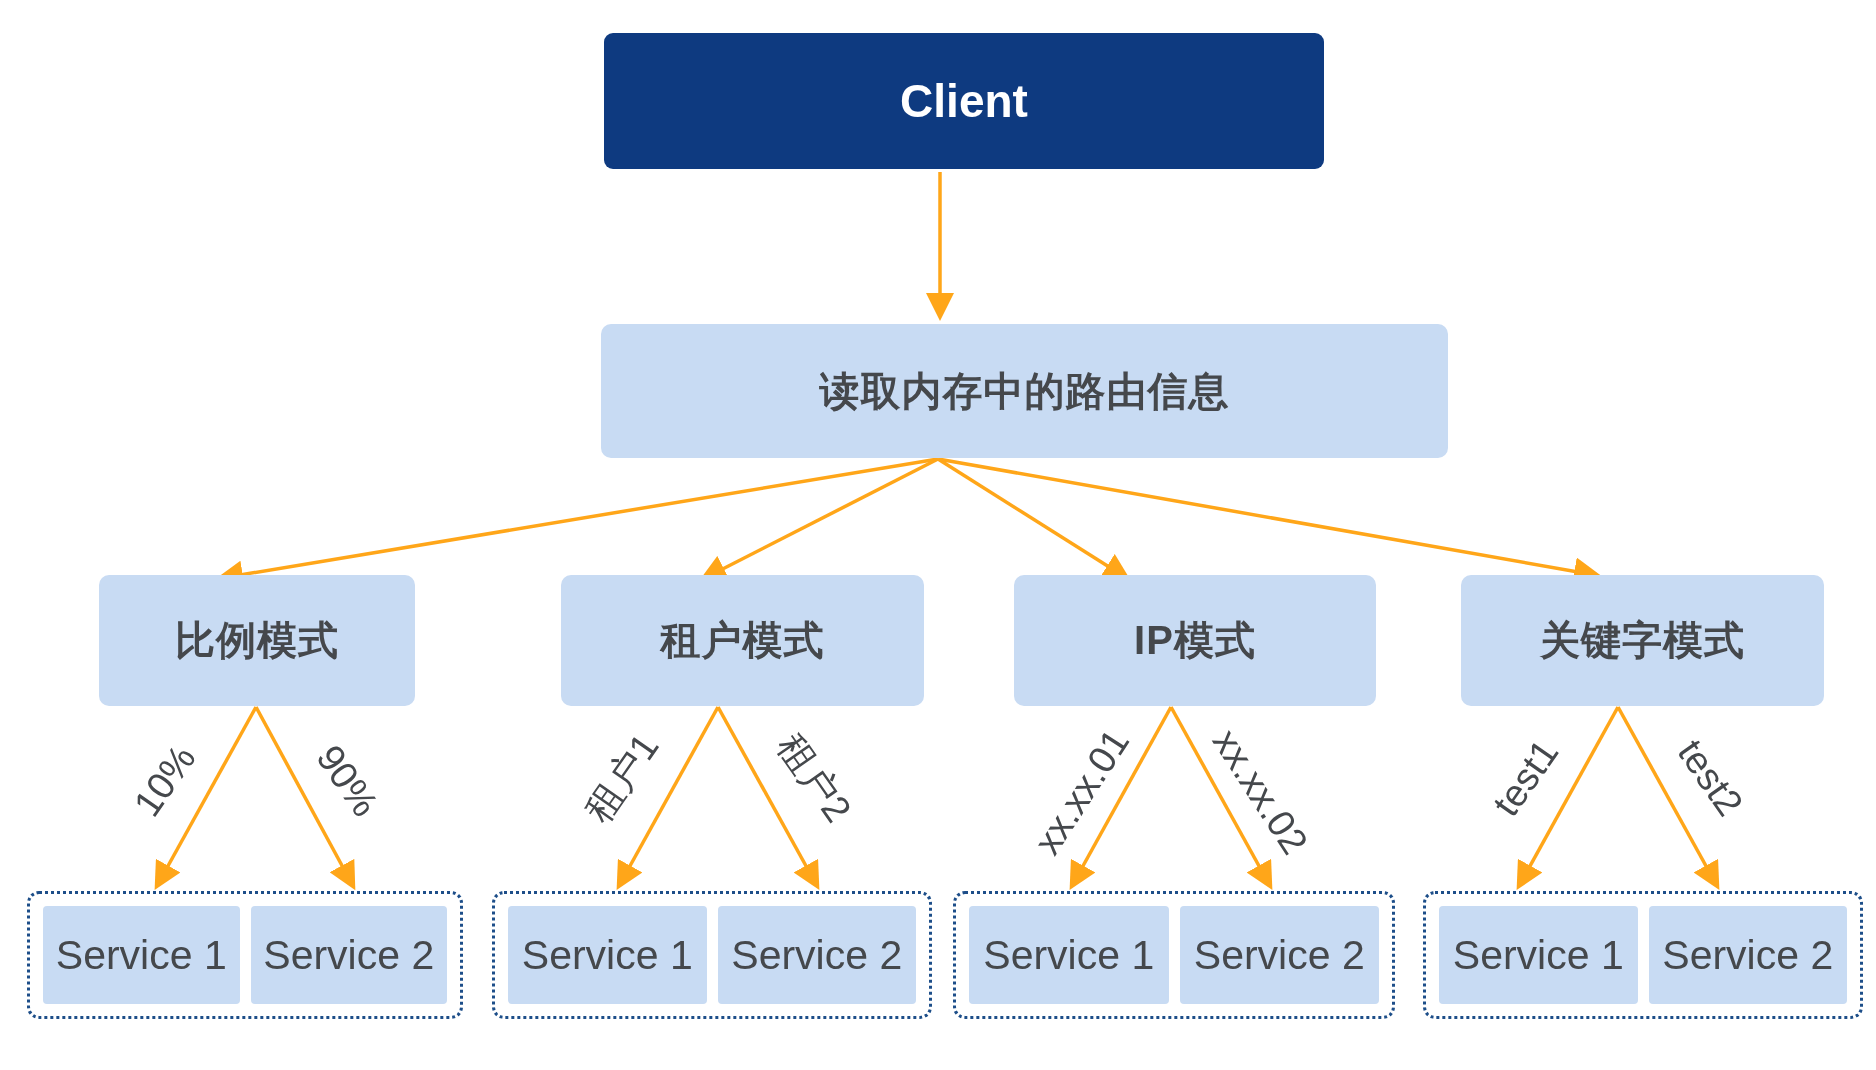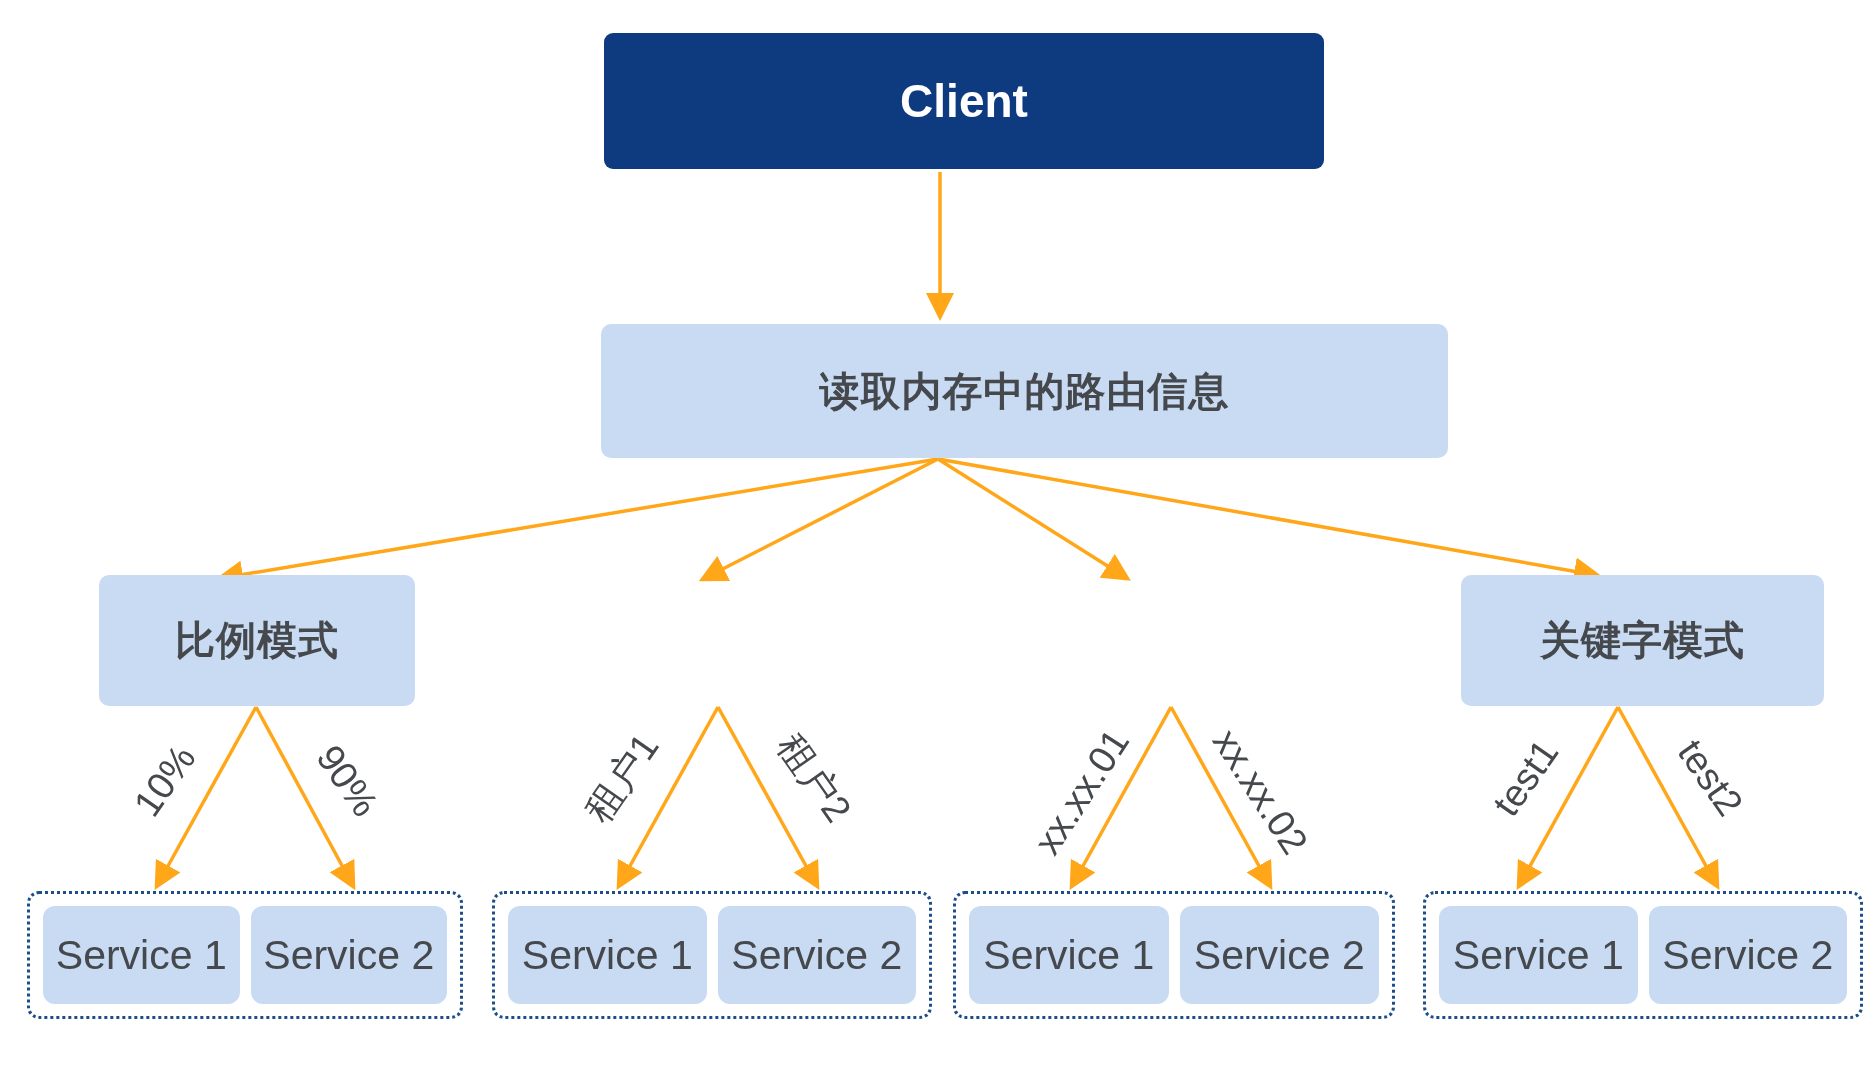--- a/index.html
+++ b/index.html
@@ -17,21 +17,21 @@
   .client{
     background:var(--client-bg,#0e3a80);color:#ffffff;font-weight:700;
     font-size:46px;border-radius:9px;letter-spacing:0;
   }
   .group{
     position:absolute;box-sizing:border-box;border:3px dotted var(--dashed-border,#1d4e89);
     border-radius:12px;display:flex;gap:11px;padding:12px 13px;background:#ffffff;
   }
   .service{
     flex:1;display:flex;align-items:center;justify-content:center;
-    background:var(--node-bg,#c8dbf3);border-radius:12px;
+    background:var(--node-bg,#c8dbf3);border-radius:4px;
     font-size:41px;font-weight:400;color:var(--text-dark,#45484c);white-space:nowrap;
   }
   .edge-label{
     position:absolute;font-size:38px;font-weight:500;color:var(--text-dark,#45484c);
     white-space:nowrap;
   }
 </style>
 </head>
 <body>
 
@@ -62,20 +62,22 @@
 
     <line class="arrow-line" x1="1618" y1="707" x2="1520" y2="884" marker-end="url(#ah)"></line>
     <line class="arrow-line" x1="1618" y1="707" x2="1716" y2="884" marker-end="url(#ah)"></line>
   </svg>
 
   <div class="node client" style="left:580px;top:33px;width:720px;height:136px;">Client</div>
 
   <div class="node" style="left:577px;top:324px;width:847px;height:134px;">读取内存中的路由信息</div>
 
   <div class="node" style="left:75px;top:575px;width:316px;height:131px;">比例模式</div>
+  <div class="node" style="left:537px;top:575px;width:363px;height:131px;">租户模式</div>
+  <div class="node" style="left:990px;top:575px;width:362px;height:131px;">IP模式</div>
   <div class="node" style="left:1437px;top:575px;width:363px;height:131px;">关键字模式</div>
 
   <div class="edge-label" style="left:165px;top:781px;transform:translate(-50%,-50%) rotate(-55deg);">10%</div>
   <div class="edge-label" style="left:347px;top:781px;transform:translate(-50%,-50%) rotate(55deg);">90%</div>
 
   <div class="edge-label" style="left:622px;top:778px;transform:translate(-50%,-50%) rotate(-55deg);">租户1</div>
   <div class="edge-label" style="left:814px;top:778px;transform:translate(-50%,-50%) rotate(55deg);">租户2</div>
 
   <div class="edge-label" style="left:1082px;top:792px;transform:translate(-50%,-50%) rotate(-57deg);">xx.xx.01</div>
   <div class="edge-label" style="left:1260px;top:792px;transform:translate(-50%,-50%) rotate(57deg);">xx.xx.02</div>

